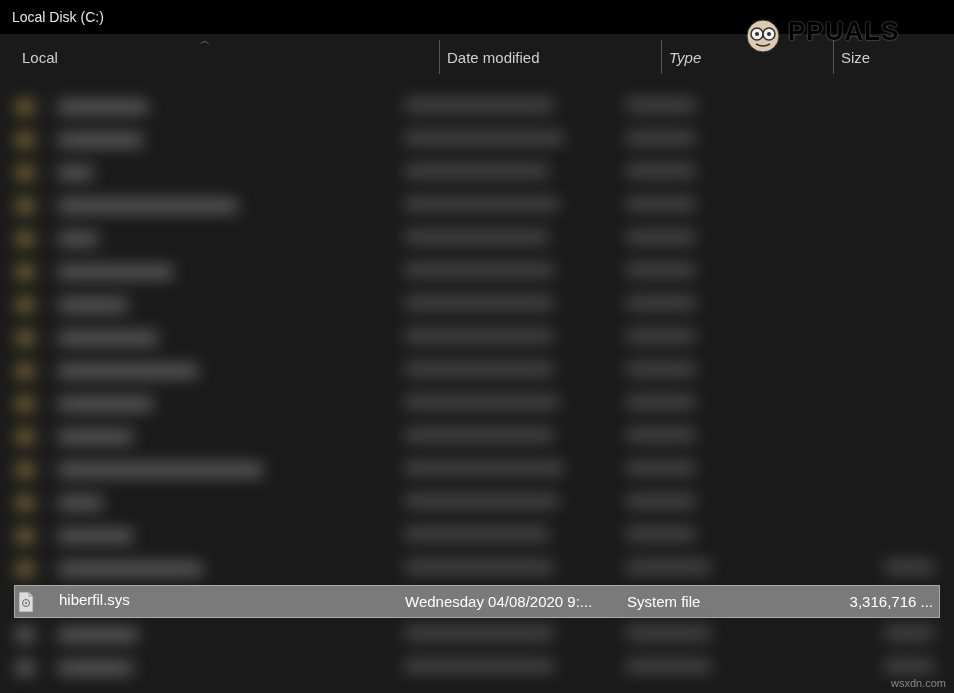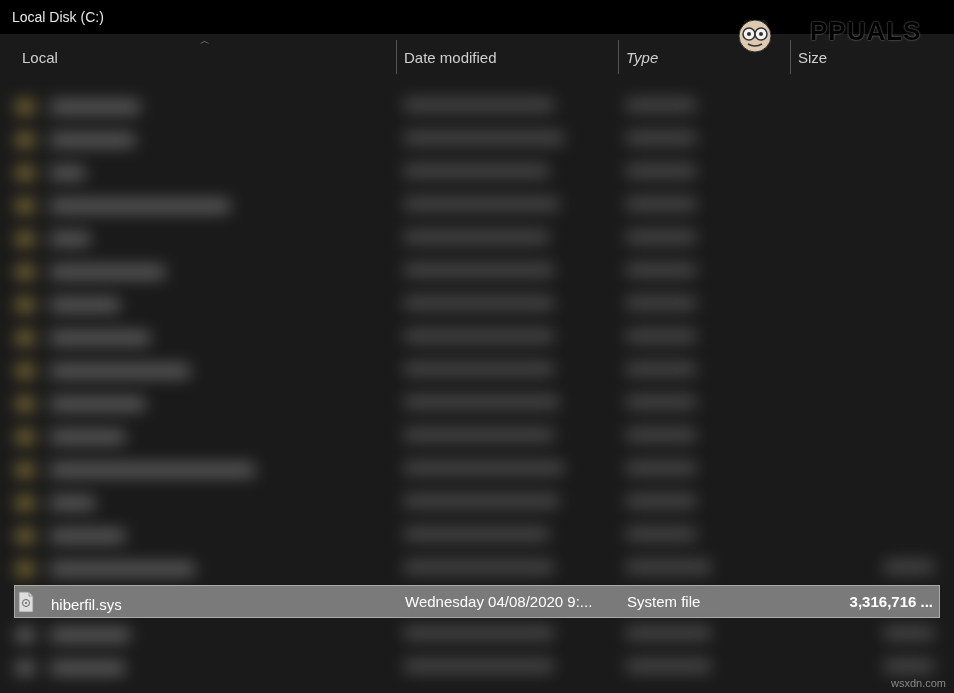--- a/index.html
+++ b/index.html
@@ -53,20 +53,21 @@
       width: 1px;
       background: #555;
     }
     .col-name {
       width: 382px;
       flex-shrink: 0;
     }
     .col-date {
       width: 222px;
       flex-shrink: 0;
+      margin-left: 43px;
     }
     .col-type {
       width: 172px;
       flex-shrink: 0;
       font-style: italic;
     }
     .col-size {
       flex: 1;
     }
     .sort-indicator {
@@ -95,22 +96,22 @@
     }
     .file-row.selected {
       background: #7a7a7a;
       border: 1px solid #aaa;
       color: #fff;
     }
     .cell-name {
       width: 380px;
       flex-shrink: 0;
       display: flex;
-      align-items: flex-end;
-      gap: 16px;
+      align-items: flex-start;
+      gap: 24px;
       overflow: hidden;
       white-space: nowrap;
       text-overflow: ellipsis;
     }
     .cell-date {
       width: 222px;
       flex-shrink: 0;
       overflow: hidden;
       white-space: nowrap;
       text-overflow: ellipsis;
@@ -124,21 +125,20 @@
       text-overflow: ellipsis;
       padding-left: 8px;
     }
     .cell-size {
       flex: 1;
       overflow: hidden;
       white-space: nowrap;
       text-overflow: ellipsis;
       text-align: right;
       padding-right: 4px;
-      font-weight: bold;
     }
     .file-icon {
       width: 18px;
       height: 22px;
       flex-shrink: 0;
       display: inline-flex;
       align-items: center;
       justify-content: center;
     }
     .blur-name {
@@ -156,28 +156,27 @@
     }
     .blur-val {
       display: inline-block;
       height: 14px;
       background: #666;
       border-radius: 2px;
     }
     .watermark {
       position: absolute;
       top: 4px;
-      right: 12px;
+      right: 4px;
       width: 210px;
       height: 54px;
       display: flex;
       align-items: center;
       z-index: 10;
       opacity: 0.95;
-      gap: 30px;
     }
     .watermark-logo {
       width: 46px;
       height: 46px;
       position: relative;
     }
     .watermark-text {
       color: #000;
       font-size: 26px;
       font-weight: 800;

